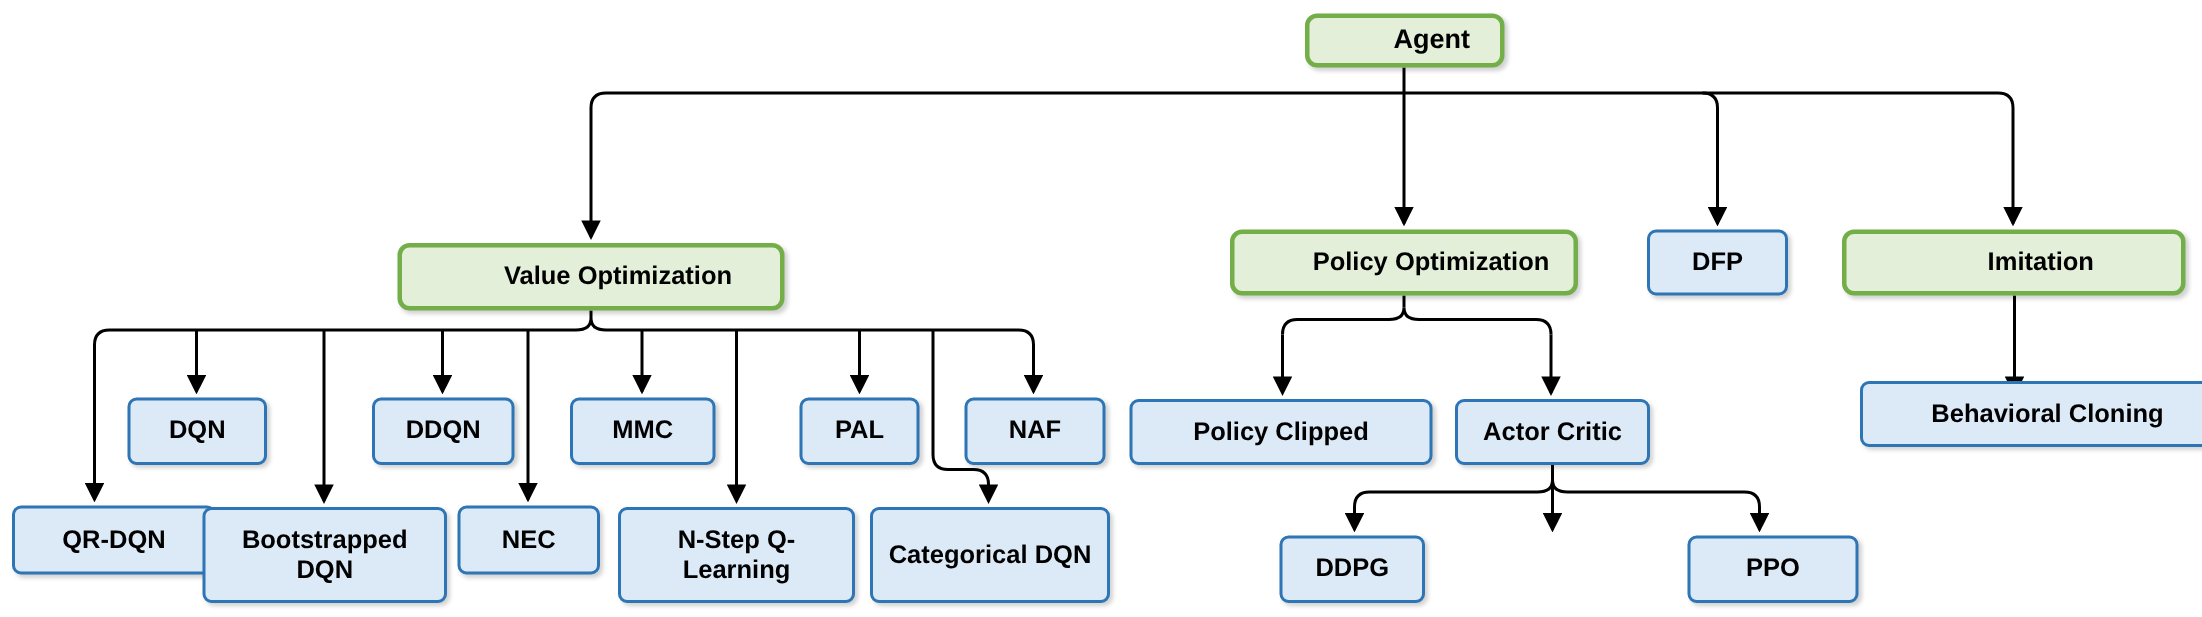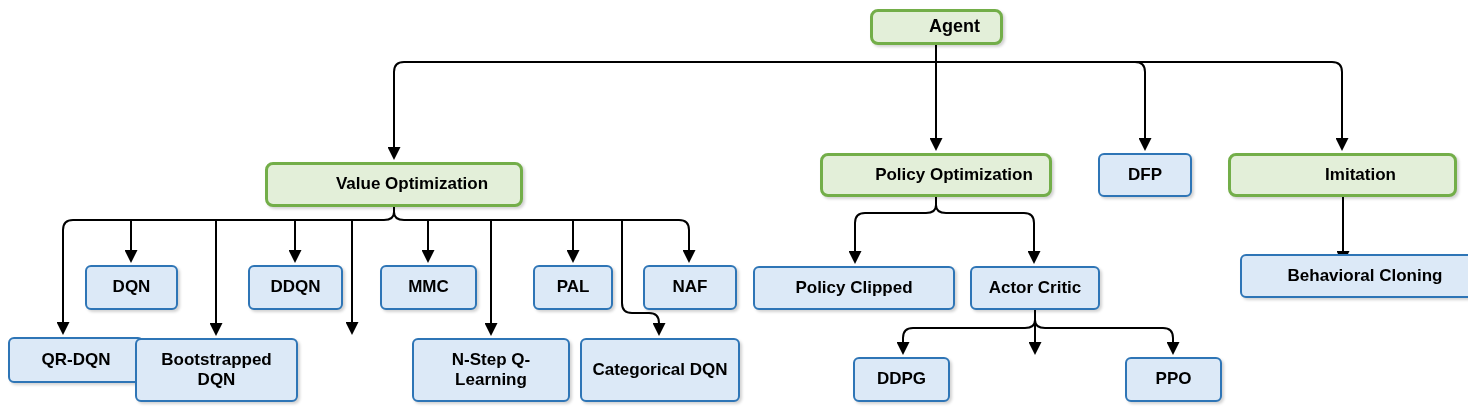--- a/index.html
+++ b/index.html
@@ -119,38 +119,41 @@
   <div class="node blue" style="left:643px; top:265px; width:94px; height:45px">
     <span>NAF</span>
   </div>
 
   <div class="node blue" style="left:8px; top:337px; width:136px; height:46px">
     <span>QR-DQN</span>
   </div>
   <div class="node blue" style="left:135px; top:338px; width:163px; height:64px">
     <span>Bootstrapped DQN</span>
   </div>
+  <div class="node blue" style="left:305px; top:337px; width:95px; height:46px">
+    <span>NEC</span>
+  </div>
   <div class="node blue" style="left:412px; top:338px; width:158px; height:64px">
     <span>N-Step Q-Learning</span>
   </div>
   <div class="node blue" style="left:580px; top:338px; width:160px; height:64px">
     <span>Categorical DQN</span>
   </div>
 
   <div class="node blue" style="left:753px; top:266px; width:202px; height:44px">
     <span>Policy Clipped</span>
   </div>
   <div class="node blue" style="left:970px; top:266px; width:130px; height:44px">
     <span>Actor Critic</span>
   </div>
 
   <div class="node blue" style="left:853px; top:357px; width:97px; height:45px">
     <span>DDPG</span>
   </div>
-  <div class="node blue" style="left:1125px; top:357px; width:97px; height:45px">
+  <div class="node blue" style="left:1125px; top:357px; width:114px; height:45px">
     <span>PPO</span>
   </div>
 
   <div class="node blue" style="left:1240px; top:254px; width:250px; height:44px">
     <span>Behavioral Cloning</span>
   </div>
 
 </div>
 
 </body></html>

